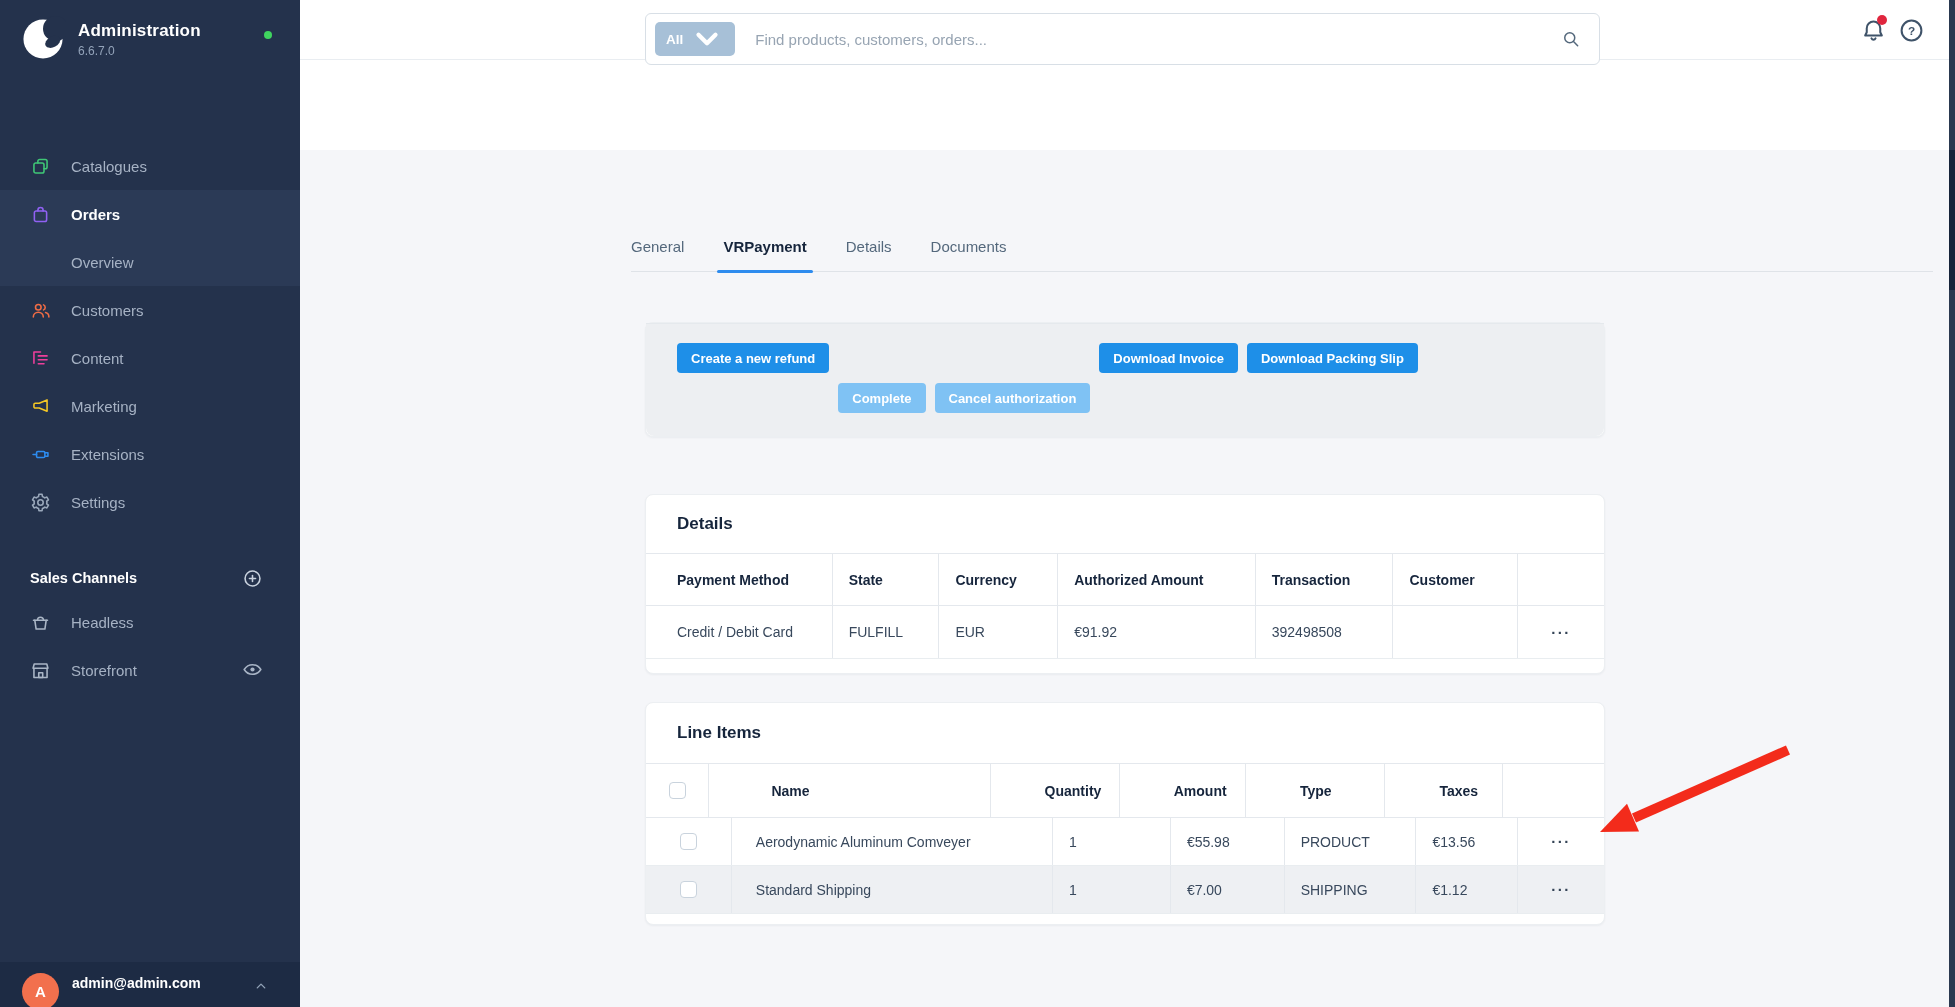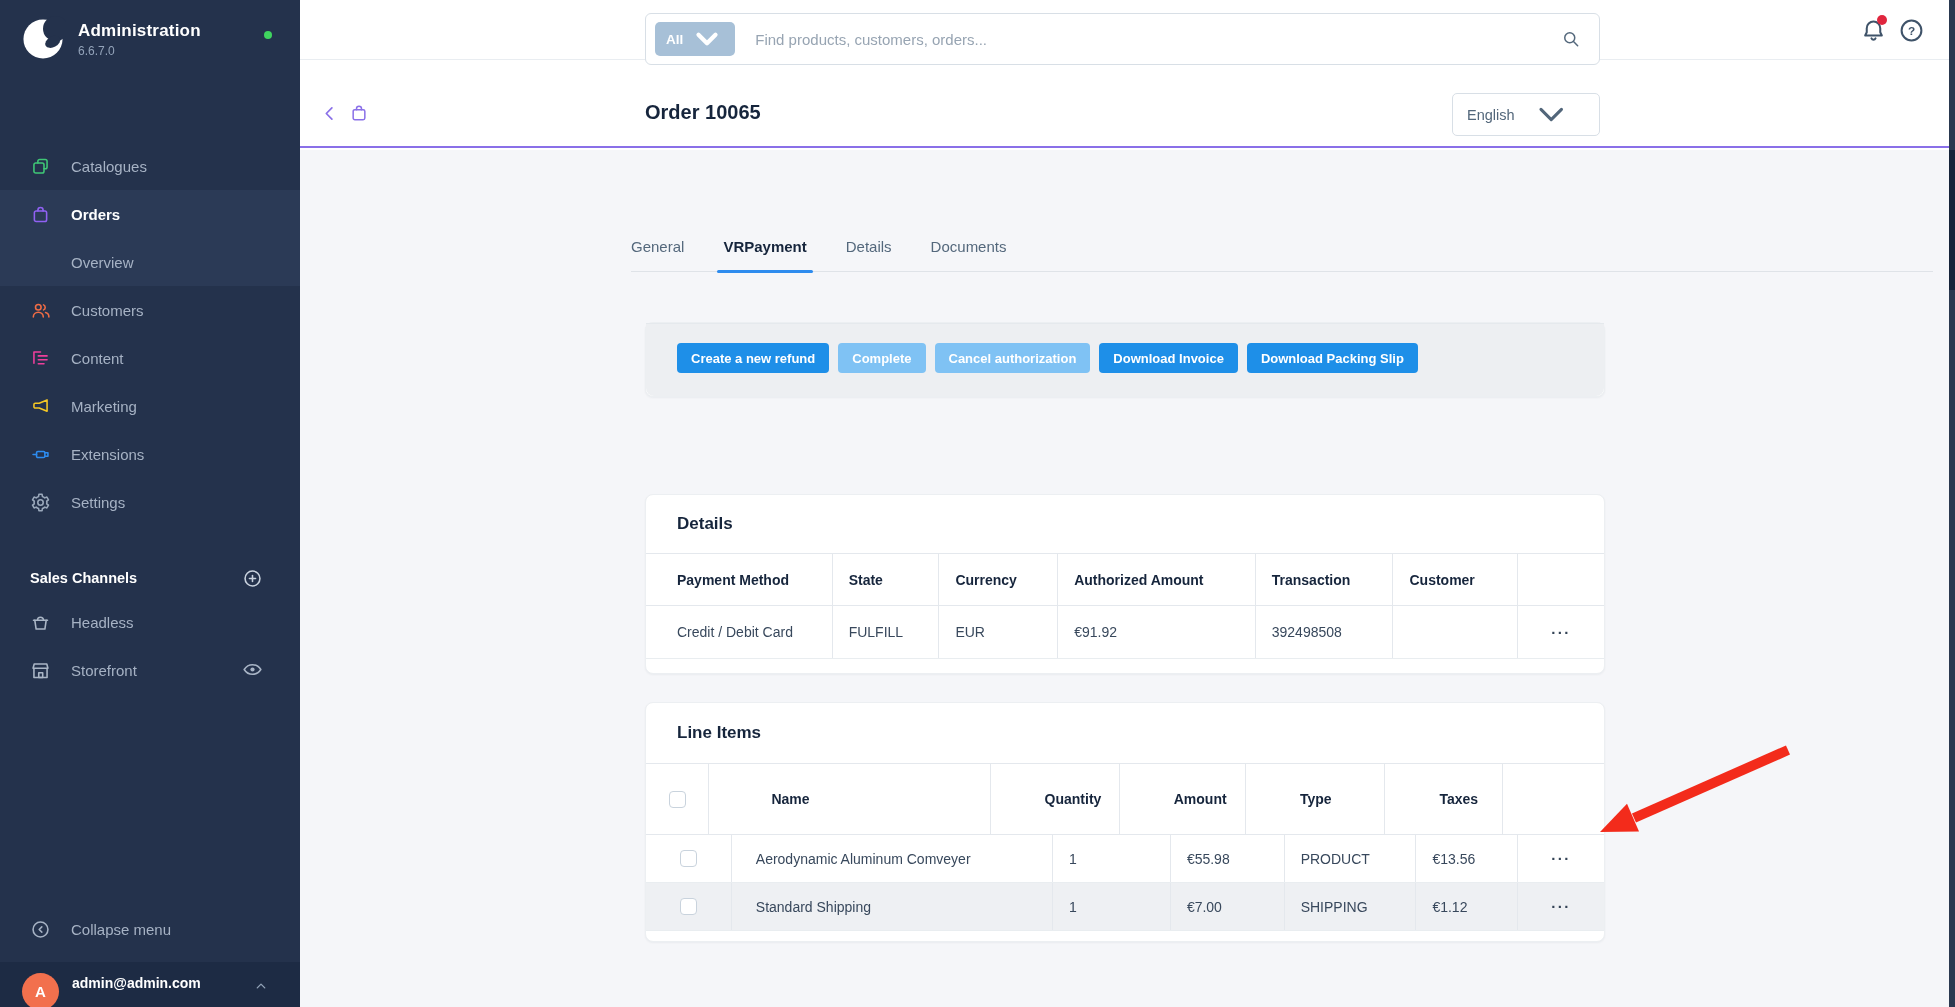--- a/index.html
+++ b/index.html
@@ -64,35 +64,35 @@
   .tab { padding-bottom:16px; font-size:15px; color:#54687c; cursor:pointer; position:relative; }
   .tab.active { color:#16253c; font-weight:bold; }
   .tab.active::after { content:""; position:absolute; left:-6px; right:-6px; bottom:-2px; height:3px; background:#2e8cee; border-radius:2px; }
 
   .card { position:absolute; left:345px; width:960px; background:#fff; border:1px solid #eceff2; border-radius:8px; box-shadow:0 1px 2px rgba(20,40,60,.05); }
   .card-head { height:58px; display:flex; align-items:center; padding:0 31px; font-size:17px; font-weight:bold; color:#16253c; }
 
   .card-payment { top:172px; }
   .btn-strip { background:#edeff2; border-top:1px solid #e5e9ed; border-radius:0 0 8px 8px; padding:19px 31px 23px 31px; display:flex; gap:9px; }
   .btn { height:30px; padding:0 14px; border:none; border-radius:4px; background:#1e8fe8; color:#fff; font-size:13px; font-weight:bold; font-family:"Liberation Sans", sans-serif; display:flex; align-items:center; cursor:pointer; }
-  .btn.disabled { background:#7fc2f4; cursor:default; }
+  .btn.disabled { background:#7fc2f4; cursor:default;margin-top:40px; }
 
   .card-details { top:344px; padding-bottom:14px; }
   .card-lineitems { top:552px; padding-bottom:10px; }
   .trow { display:flex; width:100%; }
   .trow.thead { border-top:1px solid #e4e8ed; border-bottom:1px solid #e4e8ed; }
   .trow.tbody { border-bottom:1px solid #e9edf0; }
   .trow.alt { background:#eef0f3; }
   .tcell { display:flex; align-items:center; padding-left:16px; border-right:1px solid #e4e8ed; font-size:14px; color:#38485c; overflow:hidden; }
   .tcell:last-child { border-right:none; padding-left:0; justify-content:center; }
   .thead .tcell { font-weight:bold; color:#16253c; font-size:14px; }
   .tcell.first { padding-left:31px; }
   .tcell.name { padding-left:24px; }
   .details-t .trow { height:53px; }
-  .line-t .thead { height:72px;gap:38px; }
+  .line-t .thead { height:55px;gap:38px; }
   .line-t .tbody { height:48px; }
   
   .dc1{width:187px;} .dc2{width:107px;} .dc3{width:119px;} .dc4{width:198px;} .dc5{width:138px;} .dc6{width:125px;} .dc7{width:86px;}
   
   .lc1{width:86px; justify-content:center; padding-left:0;} .lc2{width:322px;} .lc3{width:118px;} .lc4{width:114px;} .lc5{width:132px;} .lc6{width:102px;} .lc7{width:86px;}
   .checkbox { width:17px; height:17px; border:1.5px solid #c9d3dd; border-radius:4px; background:#fff; cursor:pointer; }
   .ctx-btn { font-size:15px; font-weight:bold; color:#334355; letter-spacing:1.5px; cursor:pointer; line-height:1; }
 
   .red-arrow { position:absolute; left:1290px; top:588px; width:210px; height:108px; pointer-events:none; }
 
@@ -222,29 +222,20 @@
       </span>
       <span class="nlabel">Storefront</span>
     </div>
     <span class="eye-btn">
       <svg class="stroke" viewBox="0 0 24 24">
           <path d="M2.5 12S6 6.5 12 6.5 21.5 12 21.5 12 18 17.5 12 17.5 2.5 12 2.5 12z"></path>
           <circle cx="12" cy="12" r="2.4" fill="currentColor" stroke="none"></circle>
         </svg>
     </span>
 
-    <div class="nav-item collapse-item">
-      <span class="nicon c-collapse">
-        <svg class="stroke" viewBox="0 0 24 24">
-            <circle cx="12" cy="12" r="8.5"></circle>
-            <polyline points="13.5 9 10.5 12 13.5 15"></polyline>
-          </svg>
-      </span>
-      <span class="nlabel">Collapse menu</span>
-    </div>
 
     <div class="user-area">
       <span class="avatar">A</span>
       <span class="user-email">admin@admin.com</span>
       <span class="user-chevron">
         <svg class="stroke" viewBox="0 0 24 24">
             <polyline points="7 14.5 12 9.5 17 14.5"></polyline>
           </svg>
       </span>
     </div>
@@ -274,40 +265,20 @@
       <span class="bell-dot"></span>
     </span>
     <span class="help-btn">
       <svg class="stroke" viewBox="0 0 24 24">
           <circle cx="12" cy="12" r="8.8"></circle>
           <text x="12" y="15.8" text-anchor="middle" font-size="10.5" font-weight="bold" fill="currentColor" stroke="none" font-family="Liberation Sans, sans-serif">?</text>
         </svg>
     </span>
   </header>
 
-  <div class="smartbar">
-    <span class="back-btn">
-      <svg class="stroke" viewBox="0 0 24 24" style="stroke-width:2.2">
-          <polyline points="15 5 8 12 15 19"></polyline>
-        </svg>
-    </span>
-    <span class="bag-ico">
-      <svg class="stroke" viewBox="0 0 24 24">
-          <rect x="5" y="8" width="14" height="12" rx="2"></rect>
-          <path d="M9 8V7a3 3 0 0 1 6 0v1"></path>
-        </svg>
-    </span>
-    <div class="page-title">Order 10065</div>
-    <div class="lang-select">
-      <span class="lang-label">English</span>
-      <svg class="stroke" viewBox="0 0 24 24">
-          <polyline points="6 9 12 15 18 9"></polyline>
-        </svg>
-    </div>
-  </div>
 
   <main class="content">
 
     <div class="tabbar">
       <div class="tab">General</div>
       <div class="tab active">VRPayment</div>
       <div class="tab">Details</div>
       <div class="tab">Documents</div>
     </div>
 

